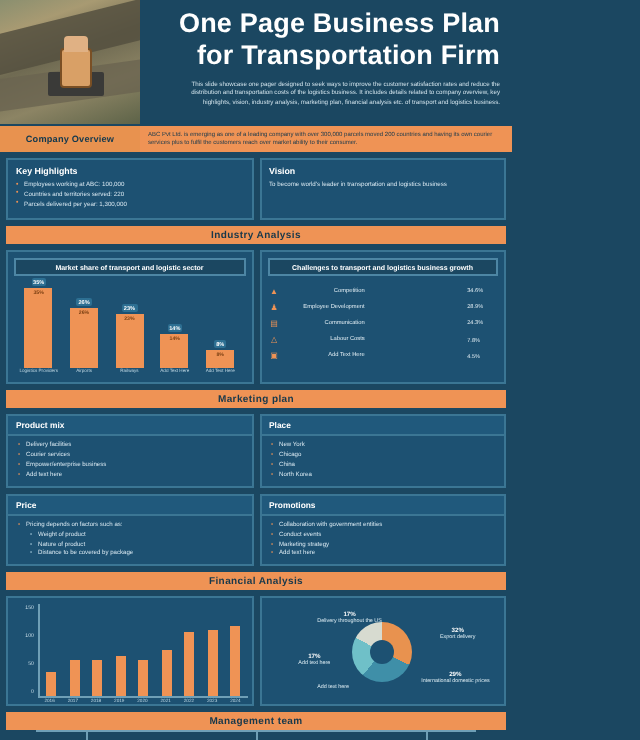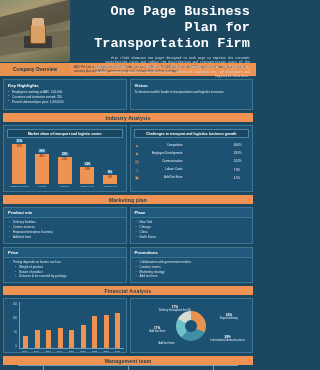--- a/index.html
+++ b/index.html
@@ -33,21 +33,21 @@
   }
   .hero-img .truck-bed {
     position:absolute; left:24px; top:36px; width:28px; height:12px;
     background:#3a3a38; border-radius:1px;
   }
   .hero-img .truck-top {
     position:absolute; left:32px; top:18px; width:12px; height:8px;
     background:#e0b184; border-radius:2px 2px 0 0;
   }
   .hero-text {
-    position:absolute; left:88px; right:6px; top:4px; text-align:right;font-family:Liberation Mono, monospace;
+    position:absolute; left:88px; right:6px; top:4px; text-align:right;
   }
   .hero-title {
     font-size:13.5px; font-weight:bold; line-height:1.18; color:#ffffff;
     letter-spacing:.1px;
   }
   .hero-sub {
     margin-top:4px; font-size:3.1px; line-height:1.5; color:#cfe1ea;
     text-align:right;
   }
 

